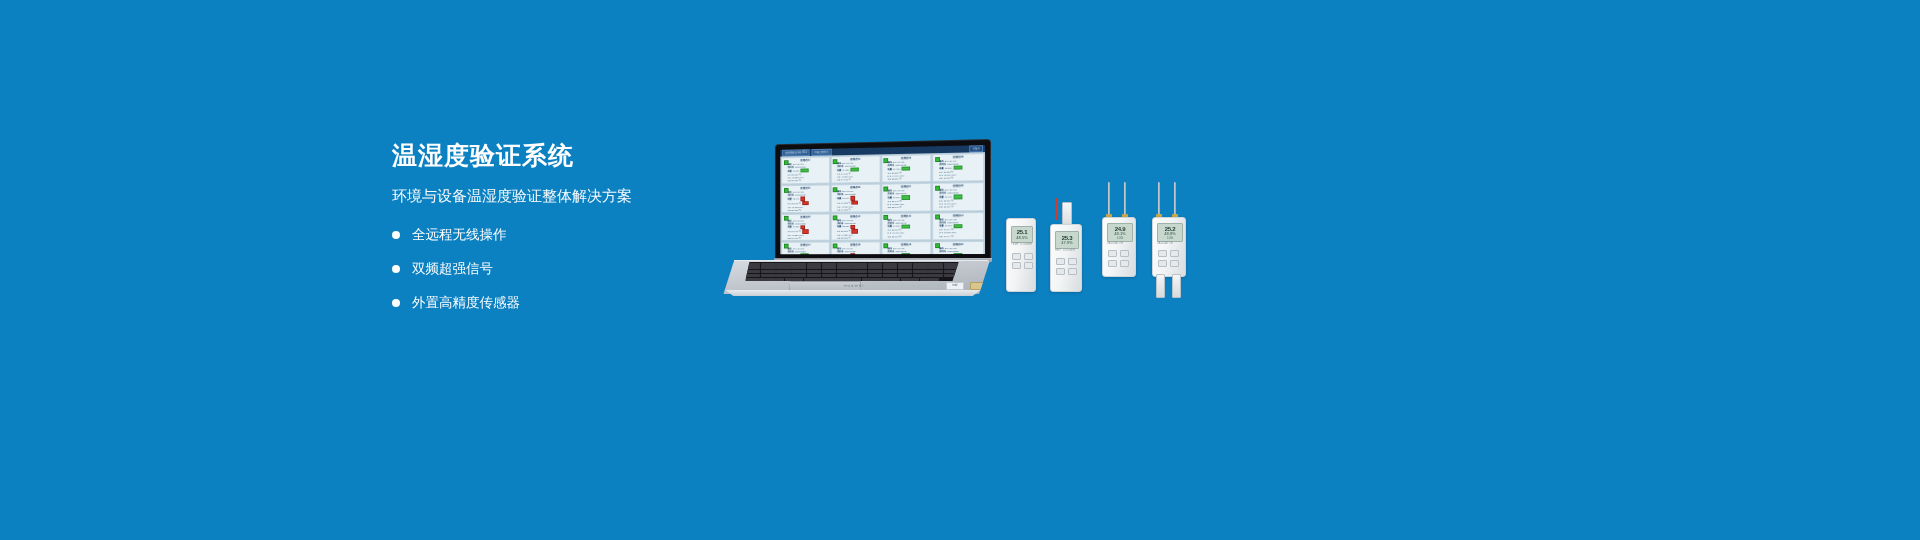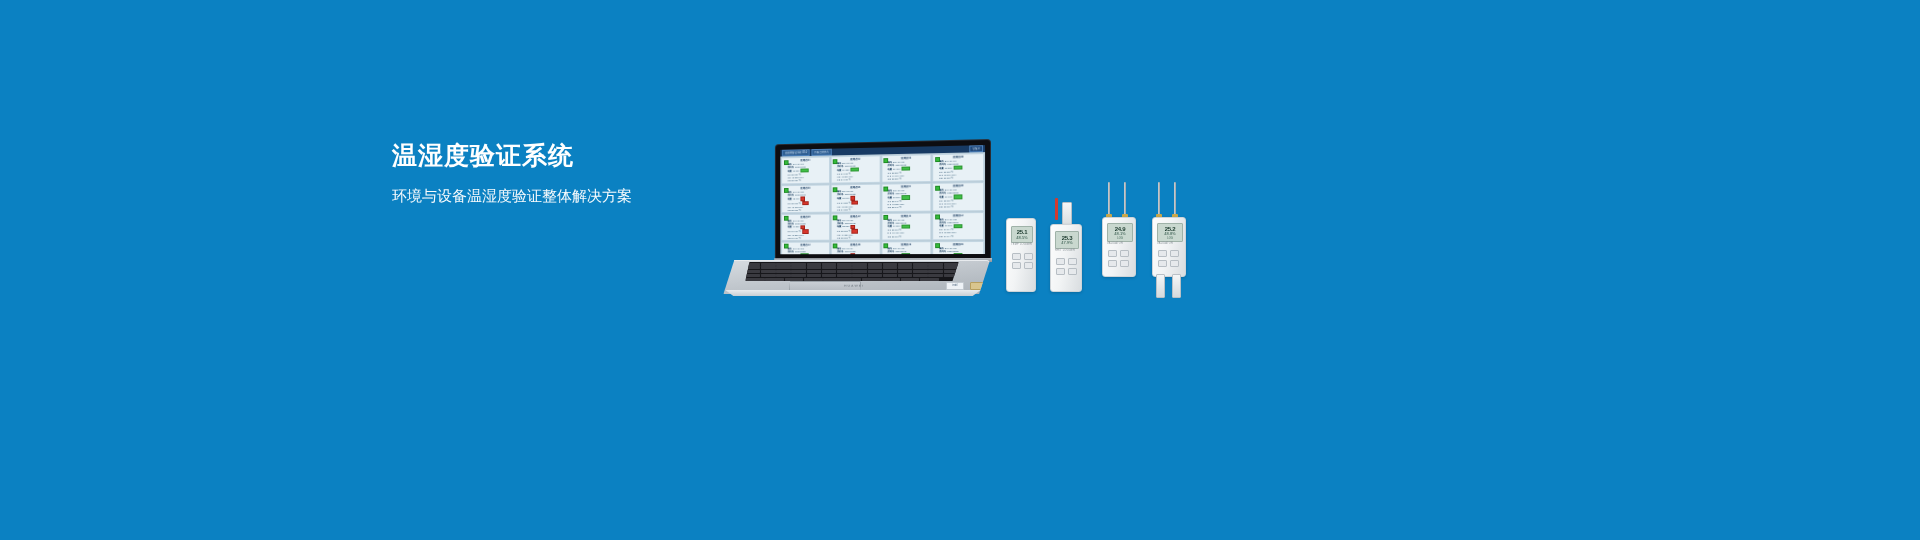--- a/index.html
+++ b/index.html
@@ -175,20 +175,34 @@
   .gold-band{position:absolute;background:#caa84a;border-radius:1px;}
 </style>
 </head>
 <body>
 
 <div class="banner">
 
   <div class="text-block">
     <h1 class="title">温湿度验证系统</h1>
     <p class="subtitle">环境与设备温湿度验证整体解决方案</p>
+    <ul class="feature-list">
+      <li class="feature-item">
+        <span class="bullet-dot"></span>
+        <span class="feature-label">全远程无线操作</span>
+      </li>
+      <li class="feature-item">
+        <span class="bullet-dot"></span>
+        <span class="feature-label">双频超强信号</span>
+      </li>
+      <li class="feature-item">
+        <span class="bullet-dot"></span>
+        <span class="feature-label">外置高精度传感器</span>
+      </li>
+    </ul>
   </div>
 
   <div class="laptop">
 
     <div class="laptop-lid">
       <div class="screen">
 
         <div class="screen-titlebar">
           <span class="tb-chip">温湿度验证系统 V2.0</span>
           <span class="tb-chip">设备连接状态</span>

